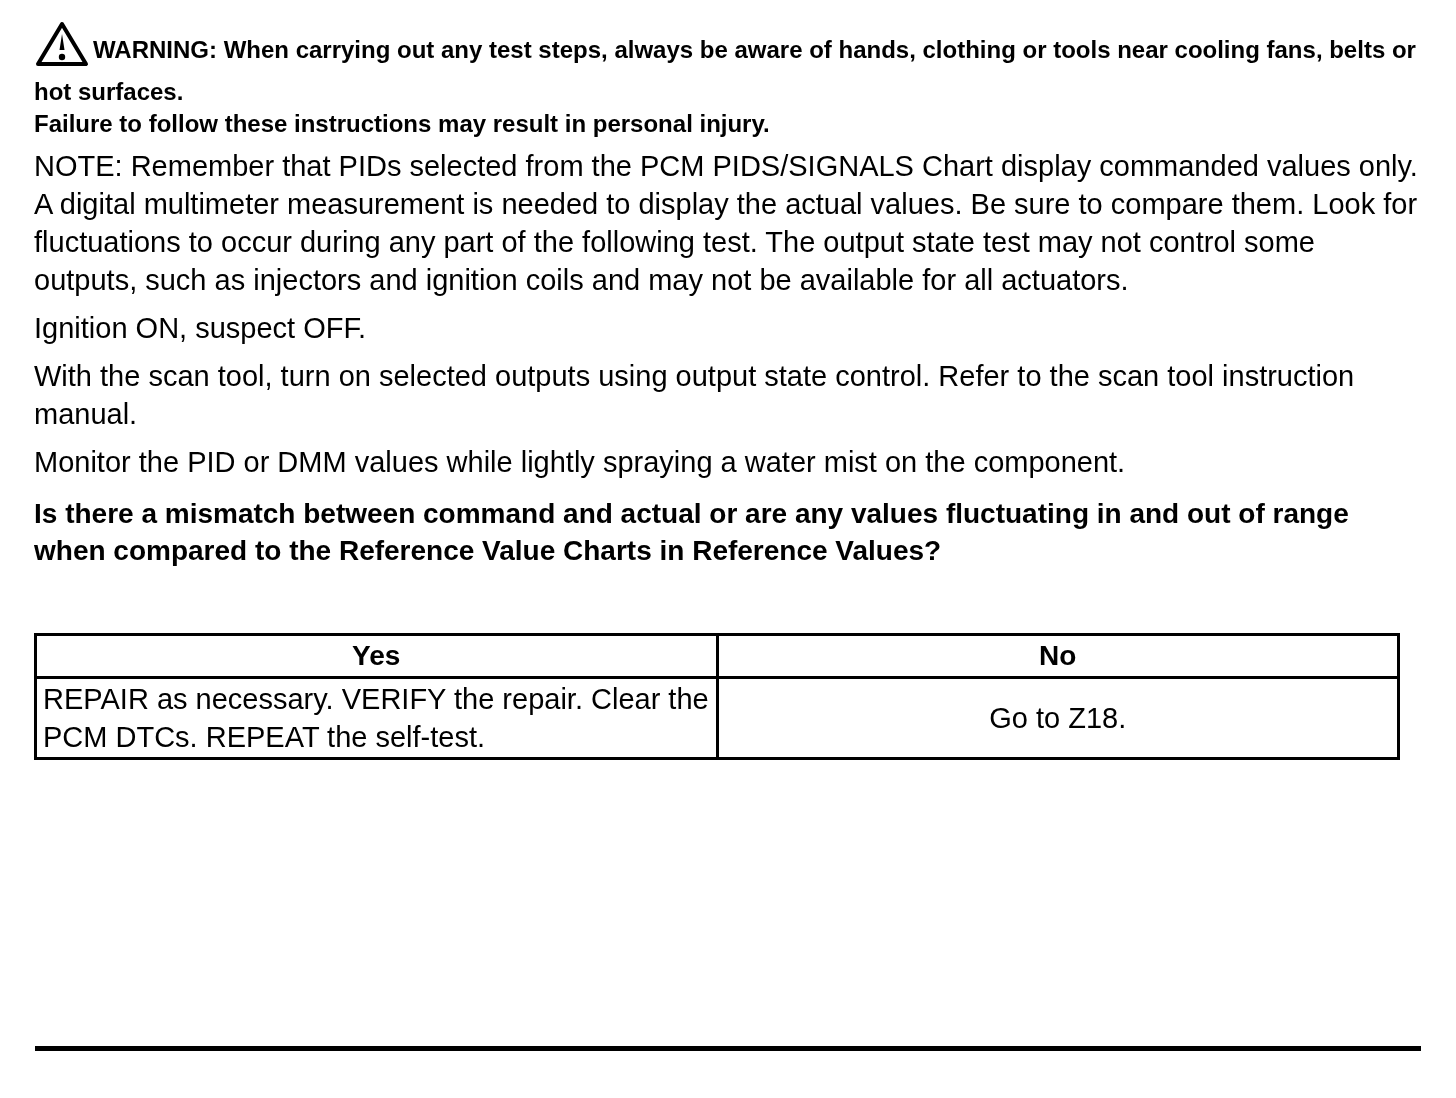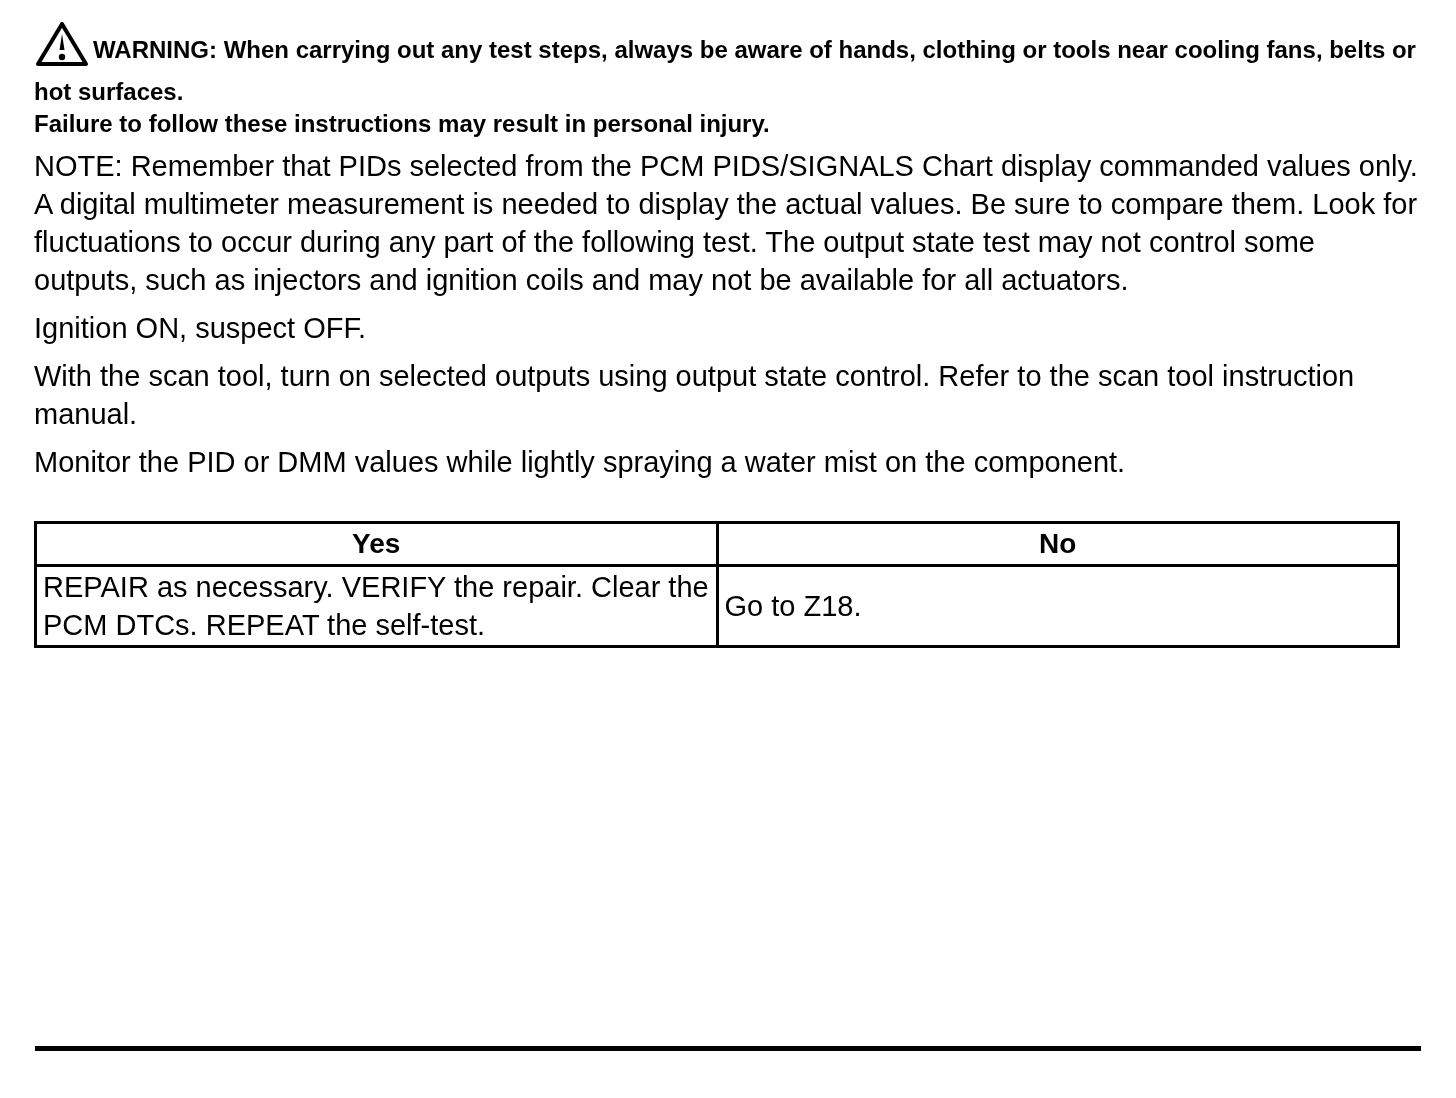--- a/index.html
+++ b/index.html
@@ -43,42 +43,42 @@
   }
   .question {
     font-size: 28px;
     font-weight: bold;
     line-height: 37px;
     margin: 14px 0 0 0;
   }
   table.decision {
     border-collapse: collapse;
     width: 1366px;
-    margin-top: 40px;
+    margin-top: 64px;
     table-layout: fixed;
   }
   table.decision, table.decision th, table.decision td {
     border: 3px solid #000000;
   }
   table.decision th {
     font-size: 28px;
     font-weight: bold;
     text-align: center;
     padding: 2px 4px;
     line-height: 36px;
   }
   table.decision td {
     font-size: 29px;
     font-weight: normal;
     line-height: 38px;
     padding: 1px 6px;
     vertical-align: middle;
   }
   td.cell-yes { text-align: left; }
-  td.cell-no  { text-align: left; }
+  td.cell-no  { text-align: center; }
   .bottom-rule {
     position: absolute;
     left: 35px;
     top: 1046px;
     width: 1386px;
     height: 5px;
     background: #000000;
   }
 </style>
 </head>
@@ -101,20 +101,21 @@
   <p class="para">NOTE: Remember that PIDs selected from the PCM PIDS/SIGNALS Chart display commanded values only. A digital multimeter measurement is needed to display the actual values. Be sure to compare them. Look for fluctuations to occur during any part of the following test. The output state test may not control some outputs, such as injectors and ignition coils and may not be available for all actuators.</p>
 
   <p class="para">Ignition ON, suspect OFF.</p>
 
   <p class="para">With the scan tool, turn on selected outputs using output state control. Refer to the scan tool instruction manual.</p>
 
 
   <p class="para">Monitor the PID or DMM values while lightly spraying a water mist on the component.</p>
 
 
+  <div class="question">Is there a mismatch between command and actual or are any values fluctuating in and out of range when compared to the Reference Value Charts  in Reference Values?</div>
 
   <table class="decision">
     <thead>
       <tr>
         <th>Yes</th>
         <th>No</th>
       </tr>
     </thead>
     <tbody>
       <tr>

